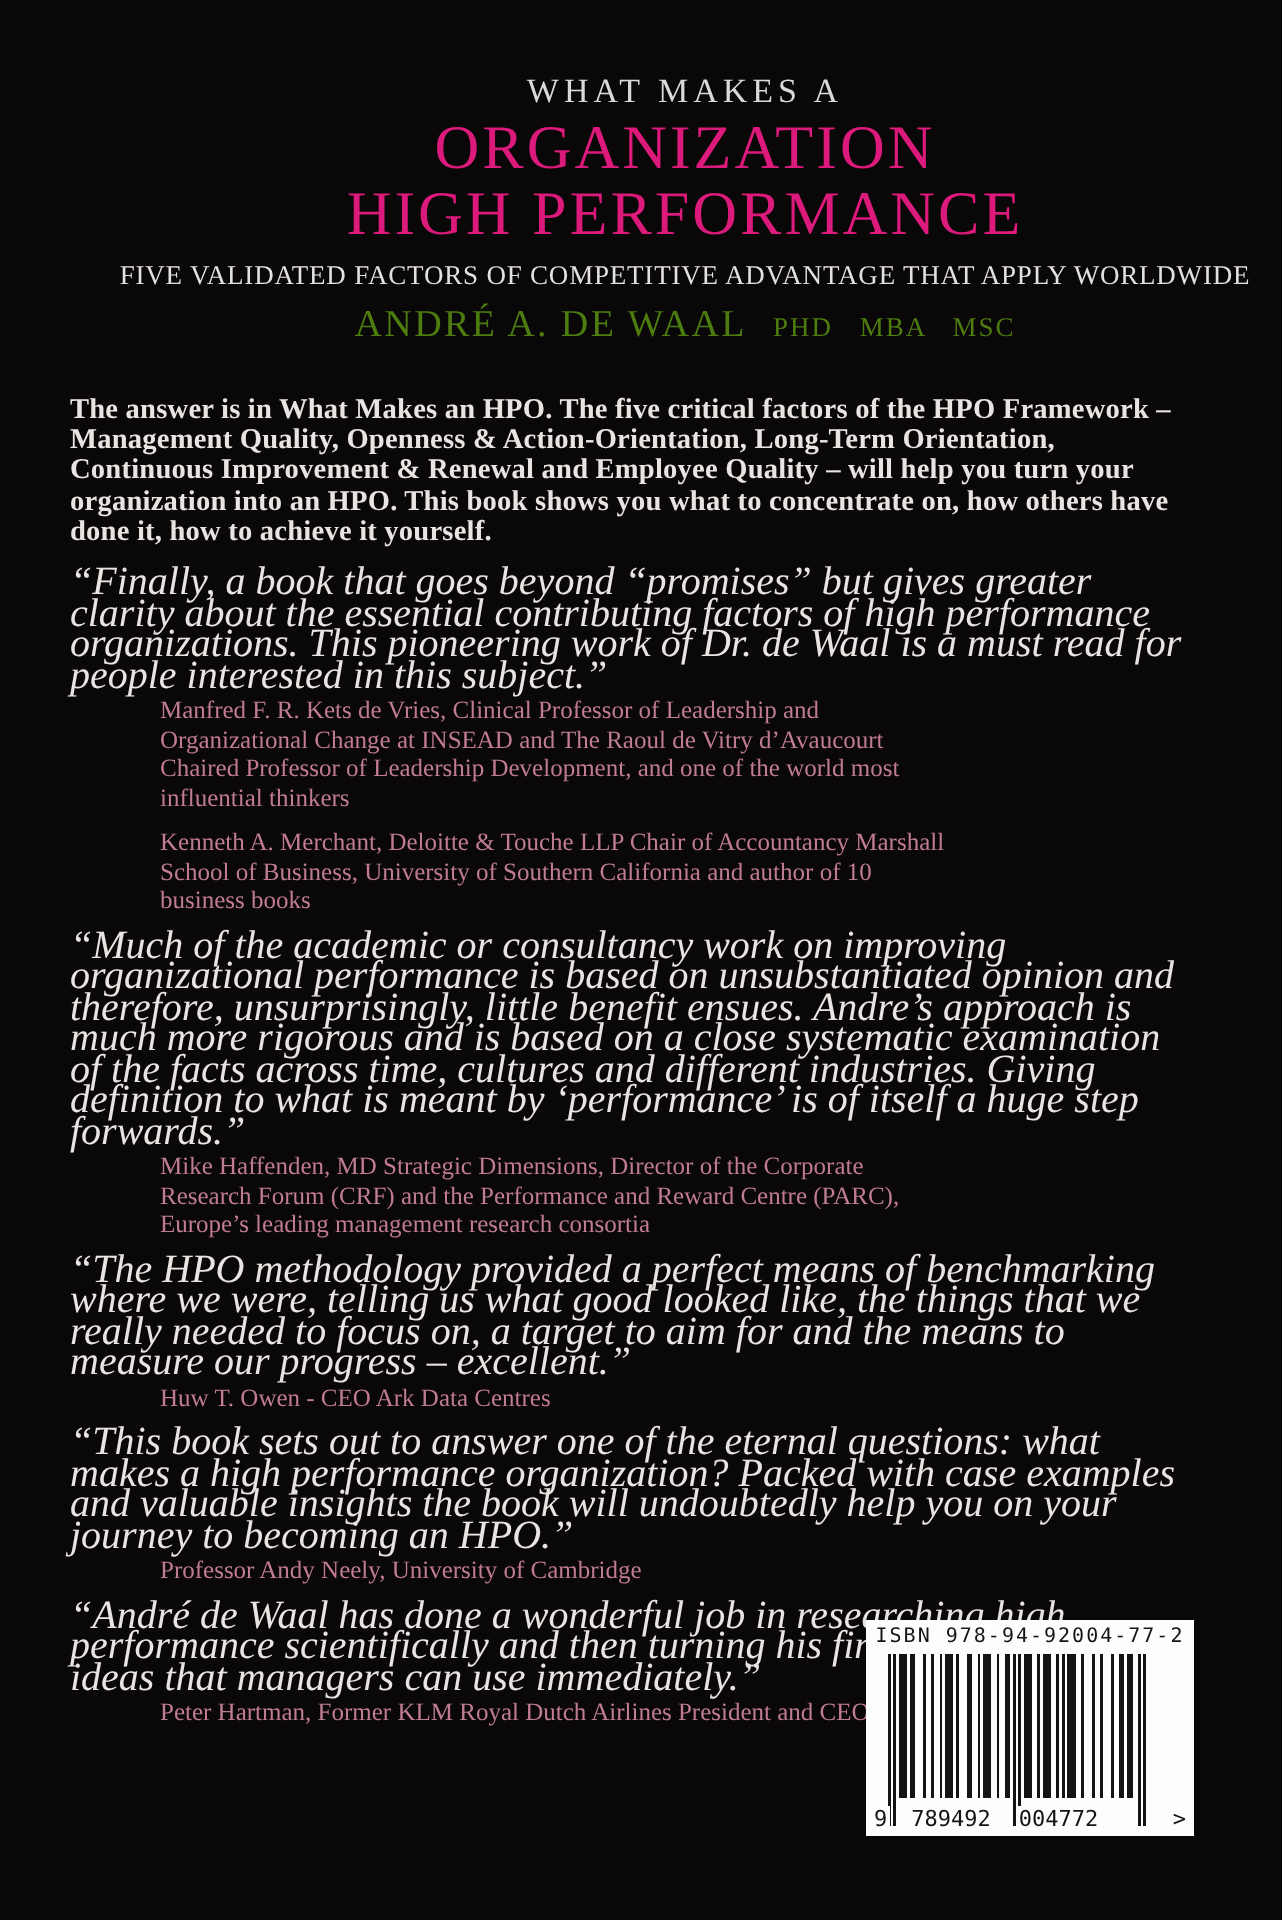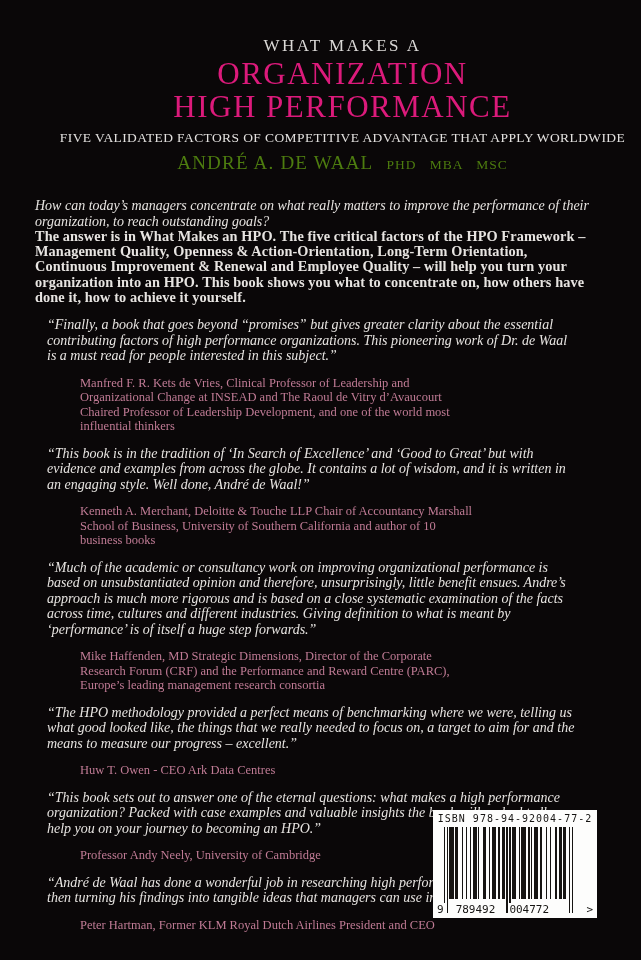--- a/index.html
+++ b/index.html
@@ -14,21 +14,21 @@
   .title-line { font-size:31px; line-height:30px; letter-spacing:1.5px; color:#dc1a7b; margin-top:3px; }
   .subtitle { margin-top:8px; font-size:13.5px; letter-spacing:0.4px; color:#e3e1df; }
   .author-line { margin-top:6px; color:#4d7c0f; }
   .author-name { font-size:19px; letter-spacing:1.2px; }
   .credentials { font-size:13.5px; letter-spacing:1px; word-spacing:9px; margin-left:9px; }
   
   .content { position:absolute; top:198px; left:35px; width:556px; }
   .intro-question { font-style:italic; font-size:14px; line-height:15.5px; margin:0; }
   .intro-answer { font-weight:bold; font-size:14.3px; line-height:15.2px; margin:0 0 10px 0; letter-spacing:0.1px; }
   .quote-block { margin:0 0 8px 0; }
-  .quote-text { font-style:italic; font-size:14px; line-height:15.5px; margin:12px; }
+  .quote-text { font-style:italic; font-size:20px; line-height:15.5px; margin:0; }
   .attribution { color:#c07b95; font-size:12.5px; line-height:14.5px; margin:2px 118px 0 45px; }
   
   .publisher { position:absolute; left:249px; top:884px; font-size:27px; font-weight:bold;
                color:#f2f0ee; letter-spacing:0.3px; }
   .publisher .press-word { color:#c42a2d; }
   .barcode-box { position:absolute; left:433px; top:810px; width:164px; height:108px;
                  background:#fdfdfc; color:#161412; }
   .isbn-label { font-family:"DejaVu Sans Mono", monospace; font-size:10px; letter-spacing:1px;
                 text-align:center; padding-top:3px; white-space:nowrap; }
   .bars { position:absolute; top:17px; left:11px; width:129px; height:86px; }
@@ -50,29 +50,27 @@
     <div class="title-line">ORGANIZATION</div>
     <div class="title-line">HIGH PERFORMANCE</div>
     <div class="subtitle">FIVE VALIDATED FACTORS OF COMPETITIVE ADVANTAGE THAT APPLY WORLDWIDE</div>
     <div class="author-line">
       <span class="author-name">ANDRÉ A. DE WAAL</span>
       <span class="credentials">PHD MBA MSC</span>
     </div>
   </header>
 
   <main class="content">
-    <p class="intro-question">How can today’s managers concentrate on what really matters to improve the performance of their organization, to reach outstanding goals?</p>
     <p class="intro-answer">The answer is in What Makes an HPO. The five critical factors of the HPO Framework – Management Quality, Openness &amp; Action-Orientation, Long-Term Orientation, Continuous Improvement &amp; Renewal and Employee Quality – will help you turn your organization into an HPO. This book shows you what to concentrate on, how others have done it, how to achieve it yourself.</p>
 
     <div class="quote-block">
       <p class="quote-text">“Finally, a book that goes beyond “promises” but gives greater clarity about the essential contributing factors of high performance organizations. This pioneering work of Dr. de Waal is a must read for people interested in this subject.”</p>
       <p class="attribution">Manfred F. R. Kets de Vries, Clinical Professor of Leadership and Organizational Change at INSEAD and The Raoul de Vitry d’Avaucourt Chaired Professor of Leadership Development, and one of the world most influential thinkers</p>
     </div>
     <div class="quote-block">
-      <p class="quote-text">“This book is in the tradition of ‘In Search of Excellence’ and ‘Good to Great’ but with evidence and examples from across the globe. It contains a lot of wisdom, and it is written in an engaging style. Well done, André de Waal!”</p>
       <p class="attribution">Kenneth A. Merchant, Deloitte &amp; Touche LLP Chair of Accountancy Marshall School of Business, University of Southern California and author of 10 business books</p>
     </div>
     <div class="quote-block">
       <p class="quote-text">“Much of the academic or consultancy work on improving organizational performance is based on unsubstantiated opinion and therefore, unsurprisingly, little benefit ensues. Andre’s approach is much more rigorous and is based on a close systematic examination of the facts across time, cultures and different industries. Giving definition to what is meant by ‘performance’ is of itself a huge step forwards.”</p>
       <p class="attribution">Mike Haffenden, MD Strategic Dimensions, Director of the Corporate Research Forum (CRF) and the Performance and Reward Centre (PARC), Europe’s leading management research consortia</p>
     </div>
     <div class="quote-block">
       <p class="quote-text">“The HPO methodology provided a perfect means of benchmarking where we were, telling us what good looked like, the things that we really needed to focus on, a target to aim for and the means to measure our progress – excellent.”</p>
       <p class="attribution">Huw T. Owen - CEO Ark Data Centres</p>
     </div>

